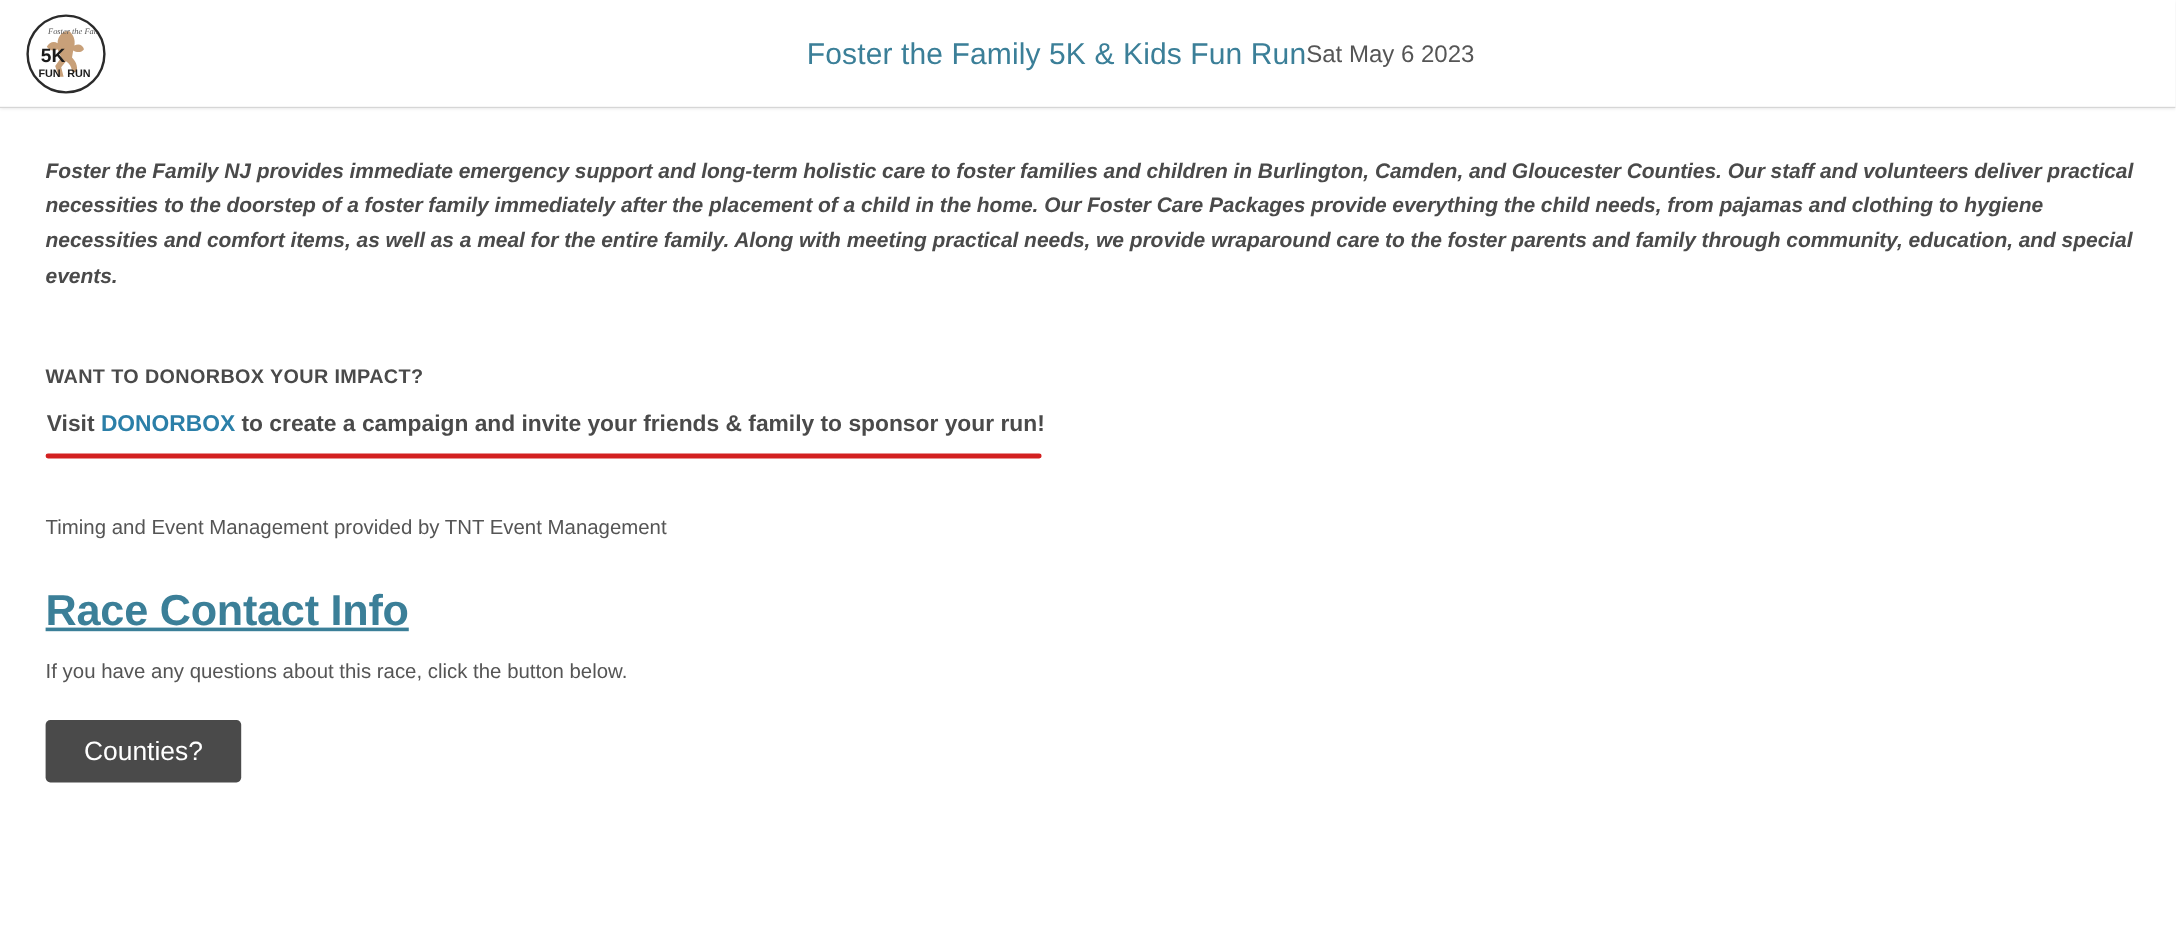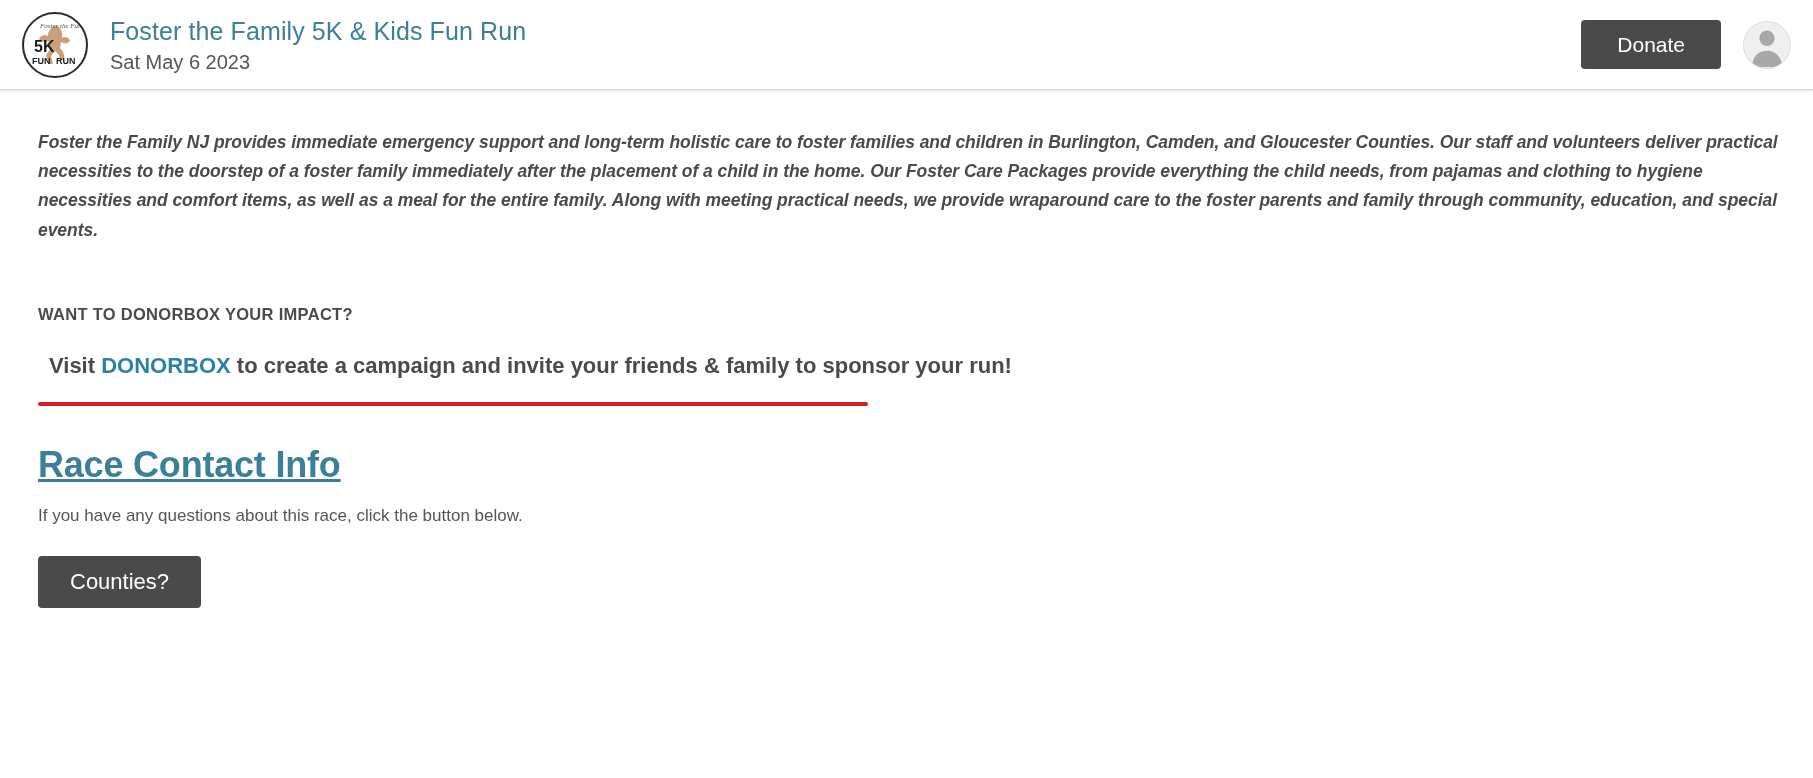--- a/index.html
+++ b/index.html
@@ -31,21 +31,21 @@
     border: 2px solid #2b2b2b;
     background: #ffffff;
     position: relative;
     overflow: hidden;
     flex: 0 0 auto;
     margin-right: 22px;
   }
   .logo .logo-svg { display: block; }
   .title-block {
     display: flex;
-    flex-direction: column;
+    flex-direction: row;
     justify-content: center;
     flex: 1 1 auto;
   }
   .event-title {
     font-size: 25px;
     color: #3b7f98;
     line-height: 1.2;
     font-weight: 400;
     letter-spacing: 0.1px;
   }
@@ -98,24 +98,24 @@
     letter-spacing: -0.05px;
   }
   .impact-heading {
     font-size: 16.5px;
     font-weight: bold;
     color: #4a4a4a;
     letter-spacing: 0.3px;
     margin: 60px 0 18px 0;
   }
   .impact-line {
-    font-size: 22px;
+    font-size: 19px;
     font-weight: bold;
     color: #4a4a4a;
-    margin: 11px;
+    margin: 1px;
     display: inline-block;
     position: relative;
   }
   .impact-line a {
     color: #2b7fa8;
     text-decoration: none;
     font-weight: bold;
   }
   .red-underline {
     width: 830px;
@@ -169,41 +169,32 @@
       <text x="32" y="50" font-family="Liberation Sans, sans-serif" font-size="9" font-weight="bold" fill="#1b1b1b">RUN</text>
       <text x="16" y="14" font-family="Liberation Serif, serif" font-size="7" font-style="italic" fill="#555555">Foster the Family</text>
     </svg>
   </div>
 
   <div class="title-block">
     <div class="event-title">Foster the Family 5K &amp; Kids Fun Run</div>
     <div class="event-date">Sat May 6 2023</div>
   </div>
 
-  <div class="header-right">
-    <button class="donate-btn">Donate</button>
-    <div class="avatar">
-      <svg width="48" height="48" viewBox="0 0 48 48" aria-hidden="true">
-        <circle cx="24" cy="24" r="24" fill="#efefef"></circle>
-        <circle cx="24" cy="18" r="8" fill="#a8a8a8"></circle>
-        <path d="M8 48 C9 36, 16 31, 24 31 C32 31, 39 36, 40 48 Z" fill="#a8a8a8"></path>
-      </svg>
-    </div>
-  </div>
 </div>
 
 <div class="main">
 
   <p class="intro">Foster the Family NJ provides immediate emergency support and long-term holistic care to foster families and children in Burlington, Camden, and Gloucester Counties. Our staff and volunteers deliver practical necessities to the doorstep of a foster family immediately after the placement of a child in the home. Our Foster Care Packages provide everything the child needs, from pajamas and clothing to hygiene necessities and comfort items, as well as a meal for the entire family. Along with meeting practical needs, we provide wraparound care to the foster parents and family through community, education, and special events.</p>
 
   <div class="impact-heading">WANT TO DONORBOX YOUR IMPACT?</div>
 
   <div>
     <span class="impact-line"><span>Visit </span><a href="#">DONORBOX</a><span> to create a campaign and invite your friends &amp; family to sponsor your run!</span></span>
     <div class="red-underline"></div>
   </div>
 
+  <p class="timing-note">Timing and Event Management provided by TNT Event Management</p>
 
   <h2 class="contact-title">Race Contact Info</h2>
   <p class="contact-sub">If you have any questions about this race, click the button below.</p>
 
   <button class="questions-btn">Counties?</button>
 </div>
 
 </body></html>

